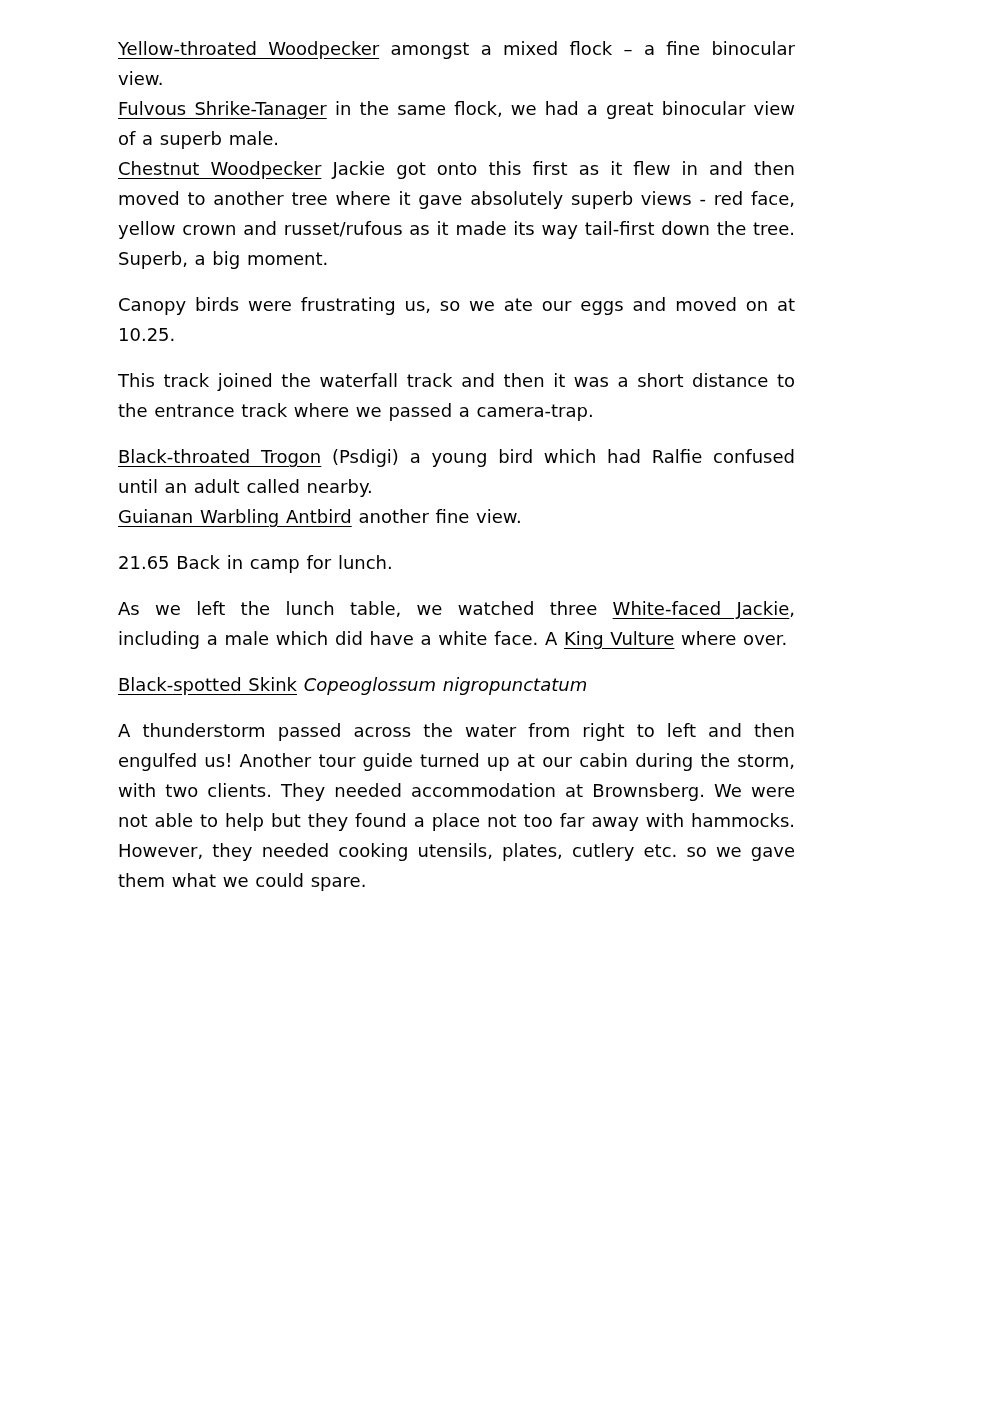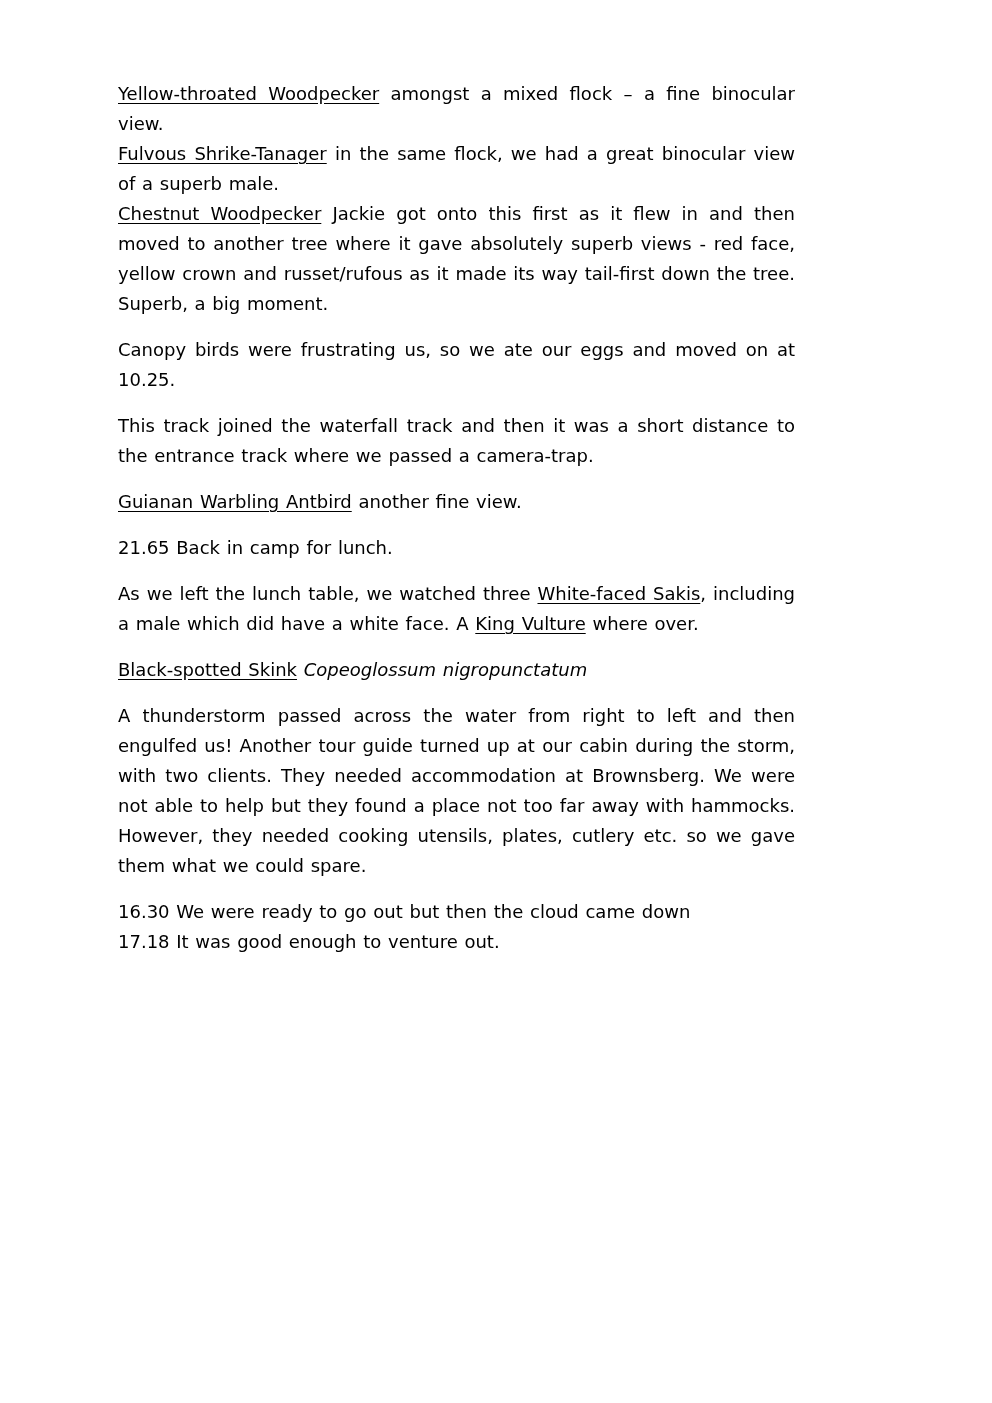--- a/index.html
+++ b/index.html
@@ -11,21 +11,21 @@
   body {
     width: 992px;
     height: 1403px;
     overflow: hidden;
     font-family: "DejaVu Sans", sans-serif;
   }
   .page {
     box-sizing: border-box;
     width: 912px;
     height: 1403px;
-    padding: 79px 117px 40px 118px;
+    padding: 34px 117px 40px 118px;
     background: #ffffff;
   }
   .doc-body .block {
     margin: 0 0 16px 0;
   }
   .doc-body .block:last-child {
     margin-bottom: 0;
   }
   .doc-body p.entry {
     margin: 0;
@@ -52,32 +52,29 @@
         <p class="entry"><span class="u">Fulvous Shrike-Tanager</span><span> in the same flock, we had a great binocular view of a superb male.</span></p>
         <p class="entry"><span class="u">Chestnut Woodpecker</span><span> Jackie got onto this first as it flew in and then moved to another tree where it gave absolutely superb views - red face, yellow crown and russet/rufous as it made its way tail-first down the tree. Superb, a big moment.</span></p>
       </div>
       <div class="block">
         <p class="entry"><span>Canopy birds were frustrating us, so we ate our eggs and moved on at 10.25.</span></p>
       </div>
       <div class="block">
         <p class="entry"><span>This track joined the waterfall track and then it was a short distance to the entrance track where we passed a camera-trap.</span></p>
       </div>
       <div class="block">
+        <p class="entry"><span class="u">Black-throated Trogon</span><span> (Psdigi) a young bird which had Ralfie confused until an adult called nearby.</span></p>
         <p class="entry"><span class="u">Guianan Warbling Antbird</span><span> another fine view.</span></p>
       </div>
       <div class="block">
         <p class="entry"><span>21.65 Back in camp for lunch.</span></p>
       </div>
       <div class="block">
-        <p class="entry"><span>As we left the lunch table, we watched three </span><span class="u">White-faced Sakis</span><span>, including a male which did have a white face. A </span><span class="u">King Vulture</span><span> where over.</span></p>
+        <p class="entry"><span>As we left the lunch table, we watched three </span><span class="u">White-faced Jackie</span><span>, including a male which did have a white face. A </span><span class="u">King Vulture</span><span> where over.</span></p>
       </div>
       <div class="block">
         <p class="entry"><span class="u">Black-spotted Skink</span><span> </span><span class="i">Copeoglossum nigropunctatum</span></p>
       </div>
       <div class="block">
         <p class="entry"><span>A thunderstorm passed across the water from right to left and then engulfed us! Another tour guide turned up at our cabin during the storm, with two clients. They needed accommodation at Brownsberg. We were not able to help but they found a place not too far away with hammocks. However, they needed cooking utensils, plates, cutlery etc. so we gave them what we could spare.</span></p>
       </div>
-      <div class="block">
-        <p class="entry"><span>16.30 We were ready to go out but then the cloud came down</span></p>
-        <p class="entry"><span>17.18 It was good enough to venture out.</span></p>
-      </div>
     </div>
 </div>
 
 </body></html>

